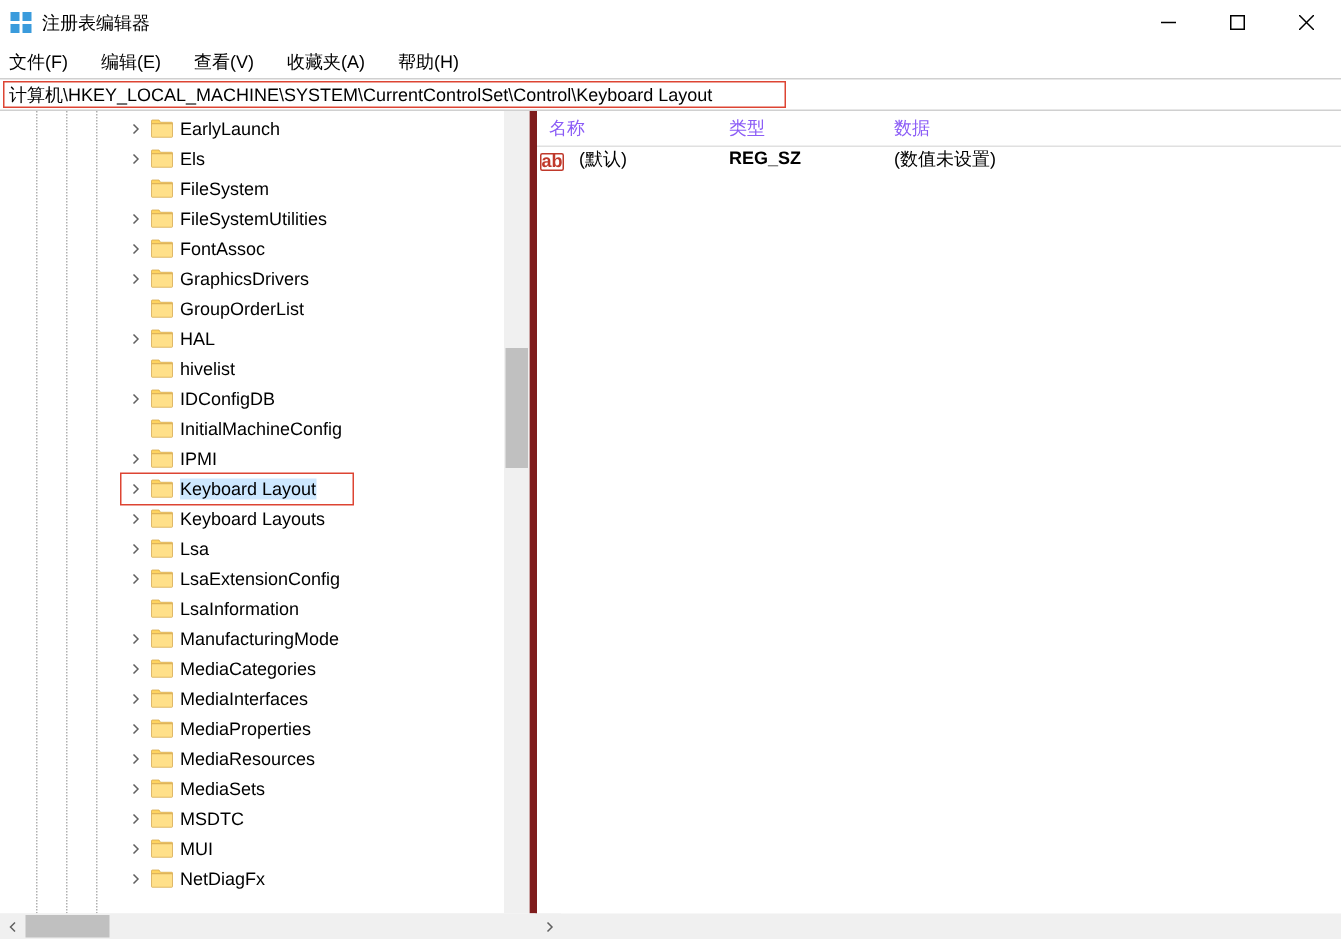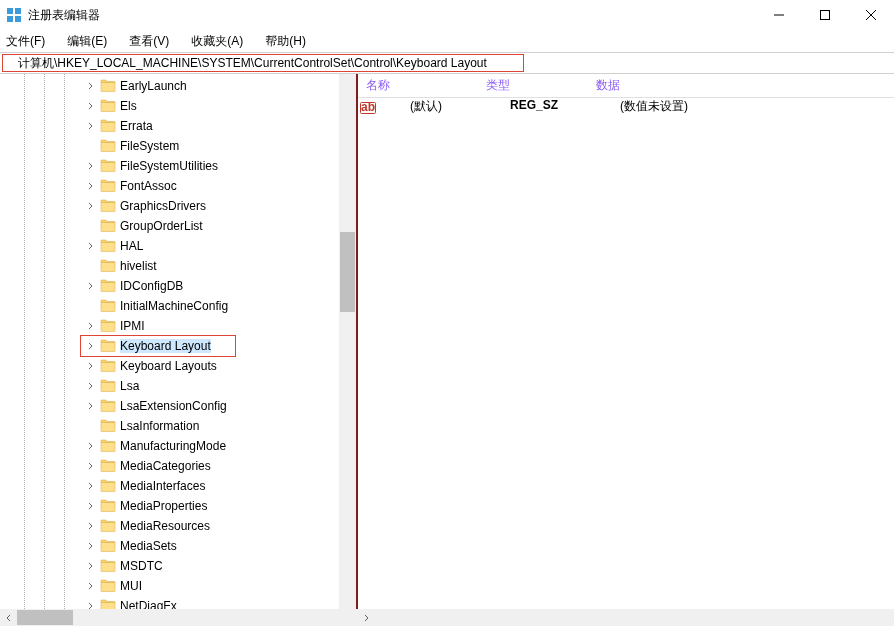--- a/index.html
+++ b/index.html
@@ -5,25 +5,25 @@
 * { margin: 0; padding: 0; box-sizing: border-box; font-family: "Microsoft YaHei", "Segoe UI", sans-serif; font-size: 12px; }
 body { background: #fff; width: 894px; height: 626px; overflow: hidden; display: flex; flex-direction: column; }
 .titlebar { height: 30px; display: flex; align-items: center; padding-left: 6px; background: #fff; }
 .titlebar .app-icon { width: 16px; height: 16px; margin-right: 6px; display: flex; align-items: center; justify-content: center; }
 .titlebar .title { flex: 1; font-size: 12px; color: #000; }
 .win-btns { display: flex; height: 30px; }
 .win-btn { width: 46px; height: 30px; display: flex; align-items: center; justify-content: center; cursor: pointer; }
 .win-btn svg { display: block; }
 .menubar { height: 22px; display: flex; align-items: center; padding-left: 6px; gap: 22px; }
 .menubar .menu-item { font-size: 12px; color: #000; cursor: pointer; }
-.addressbar { height: 22px; border-top: 1px solid #d0d0d0; border-bottom: 1px solid #d0d0d0; display: flex; align-items: center; padding-left: 18px; position: relative; }
+.addressbar { height: 22px; border-top: 1px solid #d0d0d0; border-bottom: 1px solid #d0d0d0; display: flex; align-items: center; padding-left: 6px; position: relative; }
 .addressbar .highlight-box { position: absolute; left: 2px; top: 1px; right: 370px; bottom: 1px; border: 1.5px solid #d43; pointer-events: none; }
 .addressbar .path { font-size: 12px; color: #000; }
 .main { flex: 1; display: flex; overflow: hidden; }
-.tree-pane { width: 358px; border-right: 2px solid #7f1d1d; position: relative; overflow: hidden; }
+.tree-pane { width: 358px; border-right: 5px solid #7f1d1d; position: relative; overflow: hidden; }
 .tree-scroll { height: 100%; overflow: hidden; }
 .tree { padding-top: 2px; }
 .tree-row { height: 20px; display: flex; align-items: center; cursor: pointer; padding-left: 84px; position: relative; }
 .tree-row .chev { width: 14px; height: 14px; display: flex; align-items: center; justify-content: center; margin-right: 2px; color: #666; }
 .tree-row .chev svg { display: block; }
 .tree-row .folder { width: 16px; height: 14px; margin-right: 4px; }
 .tree-row .label { font-size: 12px; color: #000; white-space: nowrap; }
 .tree-row.selected .label { background: #cde8ff; }
 .tree-row.highlighted { position: relative; }
 .tree-row.highlighted::before { content: ""; position: absolute; left: 80px; top: -1px; width: 154px; height: 20px; border: 1.5px solid #d43; pointer-events: none; }
@@ -37,21 +37,21 @@
 .list-pane { flex: 1; display: flex; flex-direction: column; overflow: hidden; }
 .list-header { height: 24px; display: flex; align-items: center; border-bottom: 1px solid #e0e0e0; }
 .list-header .col { font-size: 12px; color: #8b5cf6; padding-left: 8px; }
 .list-header .col.name { width: 120px; }
 .list-header .col.type { width: 110px; }
 .list-header .col.data { flex: 1; }
 .list-body { flex: 1; }
 .list-row { height: 20px; display: flex; }
 .list-row .cell { font-size: 12px; color: #000; padding-left: 8px; }
 .list-row .icon-cell { width: 20px; display: flex; align-items: center; justify-content: center; }
-.list-row .cell.name { width: 100px; margin-left: 24px; }
+.list-row .cell.name { width: 100px; }
 .list-row .cell.type { width: 110px; font-weight: bold; }
 .list-row .cell.data { flex: 1; }
 .hscroll { height: 17px; background: #f0f0f0; display: flex; align-items: center; }
 .hscroll .arrow { width: 17px; height: 17px; display: flex; align-items: center; justify-content: center; background: #f0f0f0; }
 .hscroll .track { flex: 0 0 340px; height: 17px; background: #f0f0f0; position: relative; }
 .hscroll .thumb { position: absolute; left: 0; top: 1px; bottom: 1px; width: 56px; background: #c0c0c0; }
 svg.folder-icon path.body { fill: #ffe08a; stroke: #d4a64b; stroke-width: 0.5; }
 svg.folder-icon path.tab { fill: #ffd460; stroke: #d4a64b; stroke-width: 0.5; }
 </style>
 </head>
@@ -127,32 +127,20 @@
                 <path d="M2 1 L5 4 L2 7" fill="none" stroke="#606060" stroke-width="1"></path>
               </svg>
             </span>
             <span class="folder"><svg class="folder-icon" width="16" height="14" viewBox="0 0 16 14">
                 <path class="tab" d="M1 3 L1 1.5 Q1 1 1.5 1 L6 1 L7 2.5 L14.5 2.5 Q15 2.5 15 3 L15 3.5 L1 3.5 Z"></path>
                 <path class="body" d="M1 3.5 L15 3.5 L15 12 Q15 12.5 14.5 12.5 L1.5 12.5 Q1 12.5 1 12 Z"></path>
               </svg></span>
             <span class="label">Els</span>
           </div>
           <div class="tree-row">
-            <span class="chev">
-              <svg width="8" height="8" viewBox="0 0 8 8">
-                <path d="M2 1 L5 4 L2 7" fill="none" stroke="#606060" stroke-width="1"></path>
-              </svg>
-            </span>
-            <span class="folder"><svg class="folder-icon" width="16" height="14" viewBox="0 0 16 14">
-                <path class="tab" d="M1 3 L1 1.5 Q1 1 1.5 1 L6 1 L7 2.5 L14.5 2.5 Q15 2.5 15 3 L15 3.5 L1 3.5 Z"></path>
-                <path class="body" d="M1 3.5 L15 3.5 L15 12 Q15 12.5 14.5 12.5 L1.5 12.5 Q1 12.5 1 12 Z"></path>
-              </svg></span>
-            <span class="label">Errata</span>
-          </div>
-          <div class="tree-row">
             <span class="chev"></span>
             <span class="folder"><svg class="folder-icon" width="16" height="14" viewBox="0 0 16 14">
                 <path class="tab" d="M1 3 L1 1.5 Q1 1 1.5 1 L6 1 L7 2.5 L14.5 2.5 Q15 2.5 15 3 L15 3.5 L1 3.5 Z"></path>
                 <path class="body" d="M1 3.5 L15 3.5 L15 12 Q15 12.5 14.5 12.5 L1.5 12.5 Q1 12.5 1 12 Z"></path>
               </svg></span>
             <span class="label">FileSystem</span>
           </div>
           <div class="tree-row">
             <span class="chev">
               <svg width="8" height="8" viewBox="0 0 8 8">

